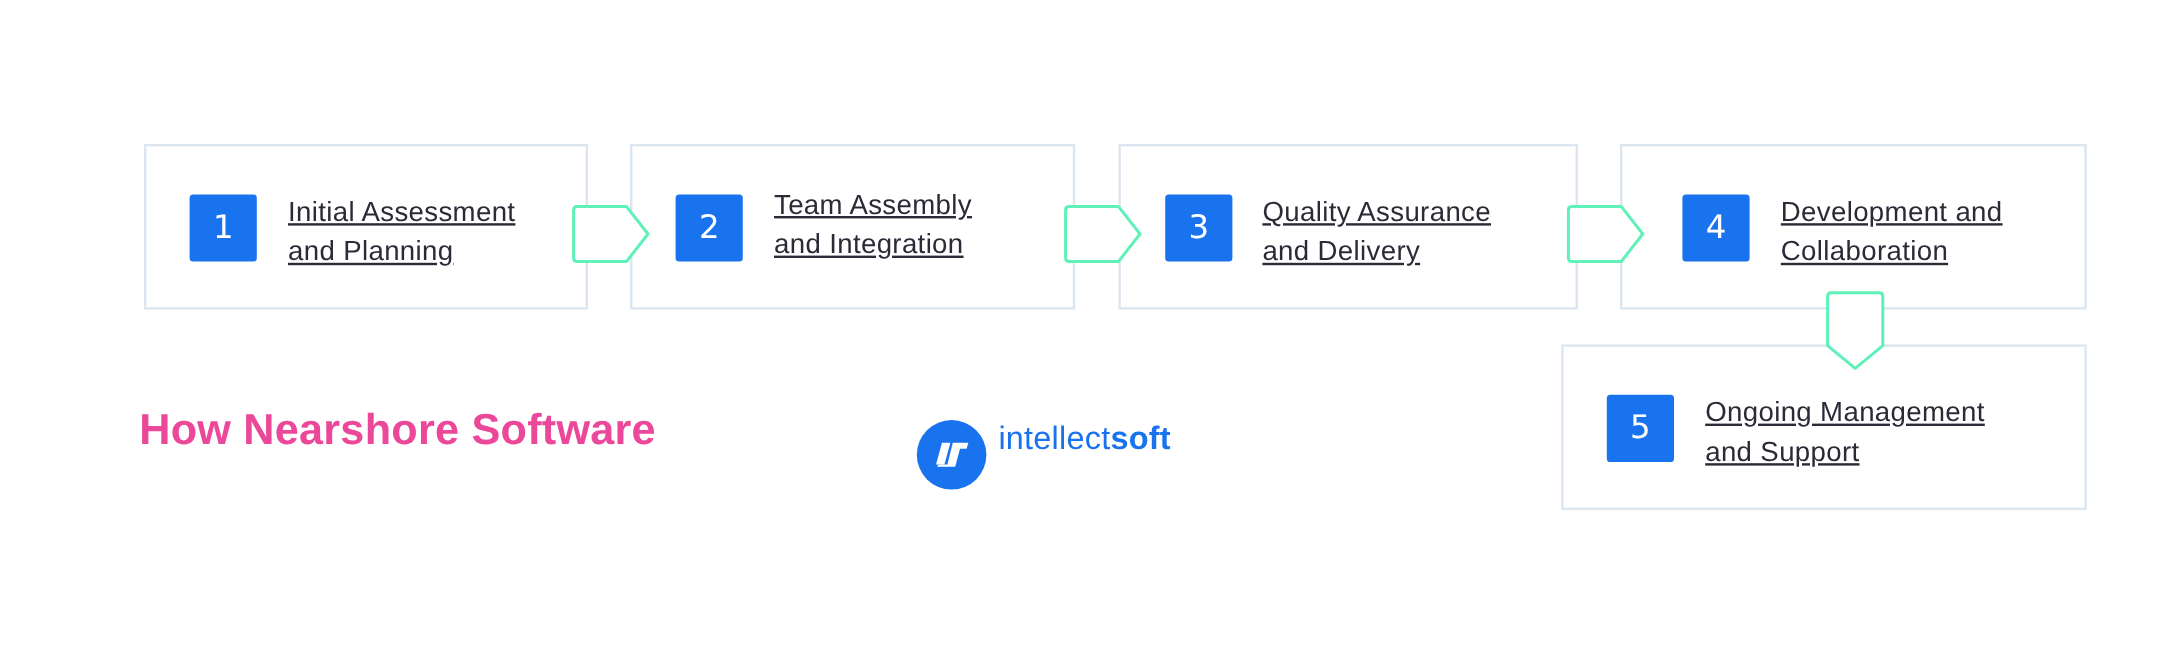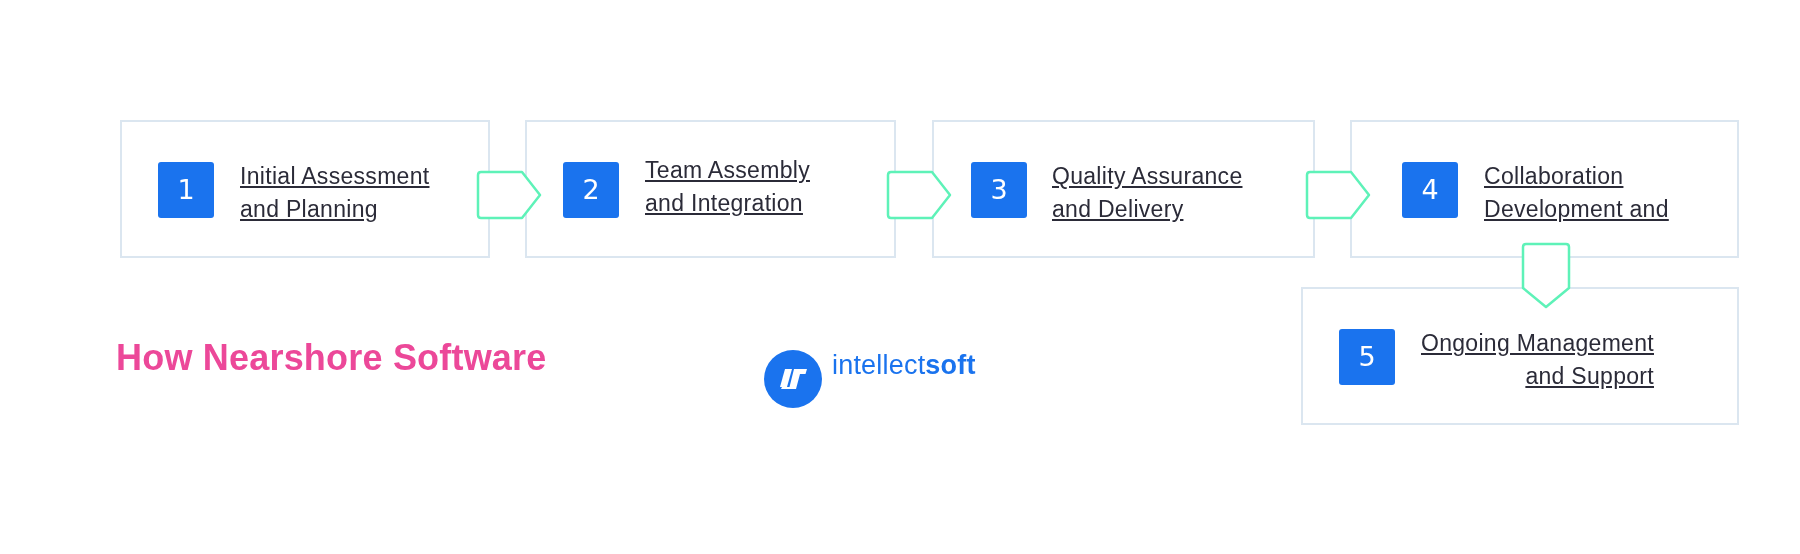--- a/index.html
+++ b/index.html
@@ -41,28 +41,28 @@
   <div class="num" style="left:37px;top:40px;">3</div>
   <div class="label" style="left:118px;top:38px;">
     <div>Quality Assurance</div>
     <div>and Delivery</div>
   </div>
 </div>
 
 <div class="box" style="left:1350px;top:120px;width:389px;height:138px;">
   <div class="num" style="left:50px;top:40px;">4</div>
   <div class="label" style="left:132px;top:38px;">
+    <div>Development and</div>
     <div>Collaboration</div>
-    <div>Development and</div>
   </div>
 </div>
 
 <div class="box" style="left:1301px;top:287px;width:438px;height:138px;">
   <div class="num" style="left:36px;top:40px;">5</div>
-  <div class="label" style="left:118px;top:38px;text-align:right;">
+  <div class="label" style="left:118px;top:38px;">
     <div>Ongoing Management</div>
     <div>and Support</div>
   </div>
 </div>
 
 <svg class="arrow" style="left:476px;top:169px;" width="68" height="52" viewBox="0 0 68 52">
   <path d="M5 3 H46 L64 26 L46 49 H5 Q2 49 2 46 V6 Q2 3 5 3 Z" fill="#ffffff" stroke="#5ef2b8" stroke-width="2.5" stroke-linejoin="round"></path>
 </svg>
 <svg class="arrow" style="left:886px;top:169px;" width="68" height="52" viewBox="0 0 68 52">
   <path d="M5 3 H46 L64 26 L46 49 H5 Q2 49 2 46 V6 Q2 3 5 3 Z" fill="#ffffff" stroke="#5ef2b8" stroke-width="2.5" stroke-linejoin="round"></path>

